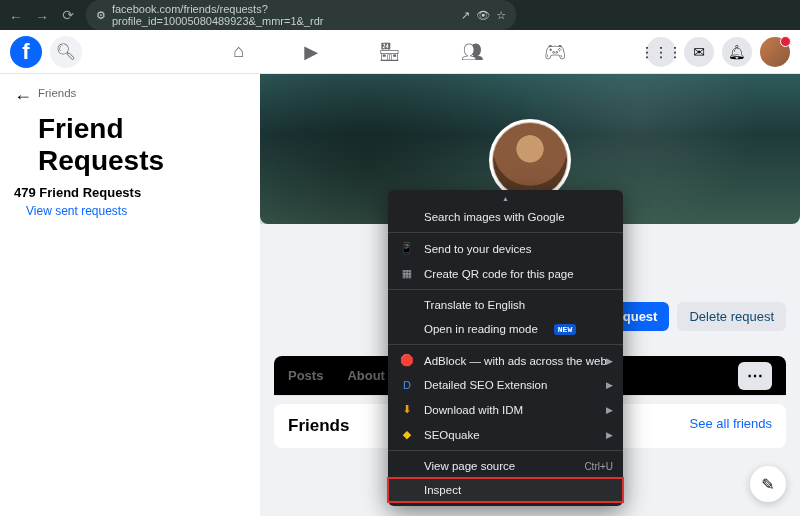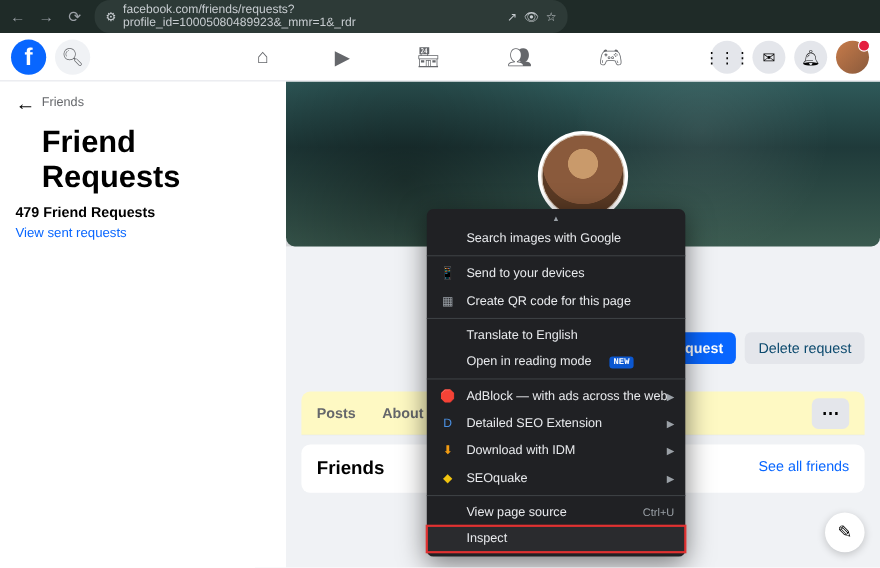--- a/index.html
+++ b/index.html
@@ -21,33 +21,33 @@
   .avatar-top { width:30px; height:30px; border-radius:50%; background:linear-gradient(135deg,#c77b4a,#8a5a3c); position:relative;}
   .avatar-top::after{content:"";position:absolute;top:-1px;right:-1px;width:9px;height:9px;background:#e41e3f;border-radius:50%;border:1.5px solid #fff;}
 
   
   .app { display:flex; height:442px; }
   .sidebar { width:260px; border-right:0; padding:10px 14px; }
   .sb-back { color:#050505; font-size:18px; }
   .sb-bread { color:#65676b; font-size:11.5px; margin-left:24px; margin-top:-18px;}
   .sb-title { font-size:28px; font-weight:700; margin-left:24px; margin-top:14px;}
   .sb-count { font-size:13px; font-weight:600; margin-top:8px;}
-  .sb-link { color:#0866ff; font-size:12px; margin-top:4px;}
+  .sb-link { color:#0866ff; font-size:12px; margin-top:4px;margin-left:12px;}
 
   .main { flex:1; background:#f0f2f5; position:relative; overflow:hidden;}
   .cover { height:150px; background:linear-gradient(180deg,#2f5a5a 0%,#1f3a3a 40%,#3a5a4f 100%); border-bottom-left-radius:8px; border-bottom-right-radius:8px; position:relative;}
   .cover::before{content:"";position:absolute;inset:0;background:radial-gradient(circle at 20% 60%, rgba(0,0,0,.35), transparent 40%), radial-gradient(circle at 70% 30%, rgba(255,255,255,.08), transparent 30%);}
   .pfp { position:absolute; left:50%; transform:translateX(-50%); top:45px; width:82px; height:82px; border-radius:50%; background:#fff; padding:3px;}
   .pfp-in { width:100%; height:100%; border-radius:50%; background:radial-gradient(circle at 50% 35%, #c99a6b 0 22%, #8a5a3c 23% 60%, #5a3a24 61% 100%); border:1px solid #d0bfae;}
 
   .btn-row { position:absolute; top:228px; right:14px; display:flex; gap:8px;}
   .btn-primary { background:#0866ff; color:#fff; border:none; border-radius:6px; padding:7px 12px; font-weight:600; font-size:13px;}
   .btn-secondary { background:#e4e6eb; color:#0c4a6e; border:none; border-radius:6px; padding:7px 12px; font-weight:400; font-size:13px;}
 
-  .prof-tabs { position:absolute; top:282px; left:14px; right:14px; background:#fef9c3; border-radius:8px 8px 0 0; height:40px; display:flex; align-items:center; gap:24px; padding:0 14px; border-bottom:1px solid #e4e6eb;}
+  .prof-tabs { position:absolute; top:282px; left:14px; right:14px; background:#000000; border-radius:8px 8px 0 0; height:40px; display:flex; align-items:center; gap:24px; padding:0 14px; border-bottom:1px solid #e4e6eb;}
   .prof-tabs span { color:#65676b; font-size:13px; font-weight:600;}
   .more-dots { margin-left:auto; width:34px; height:28px; border-radius:6px; background:#e4e6eb; display:flex; align-items:center; justify-content:center; font-weight:700;}
 
   .cards { position:absolute; top:330px; left:14px; right:14px; display:flex; flex-direction:column; gap:12px;}
   .card { background:#fff; border-radius:8px; padding:12px 14px;}
   .card h3 { font-size:17px; font-weight:800;}
   .rss { color:#65676b; font-size:12.5px; margin-top:8px; display:flex; align-items:center; gap:6px;}
   .friends-card { display:flex; justify-content:space-between; align-items:flex-start;}
   .see-all { color:#0866ff; font-size:13px;}
 

